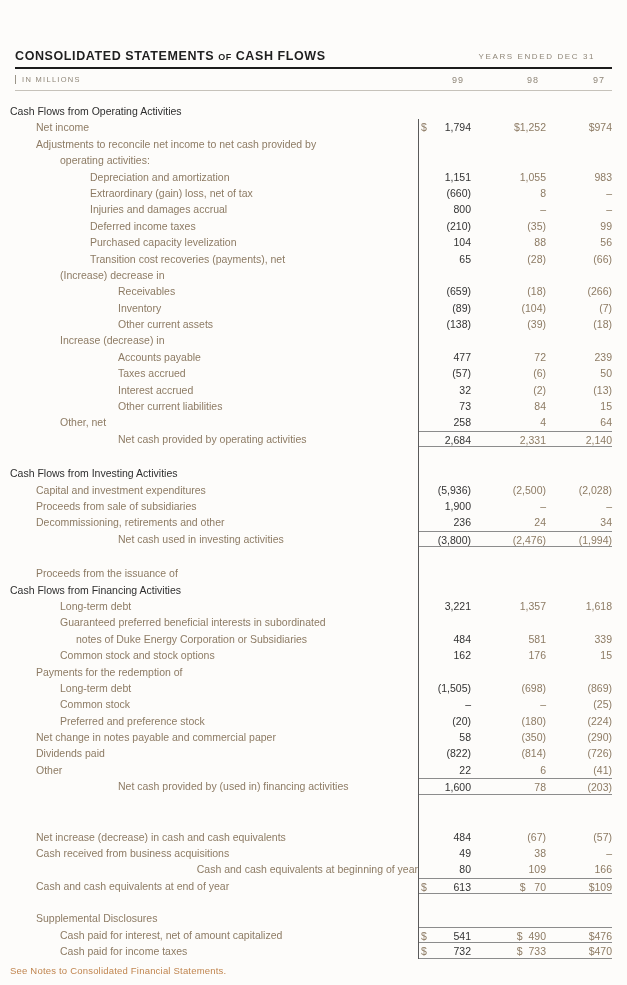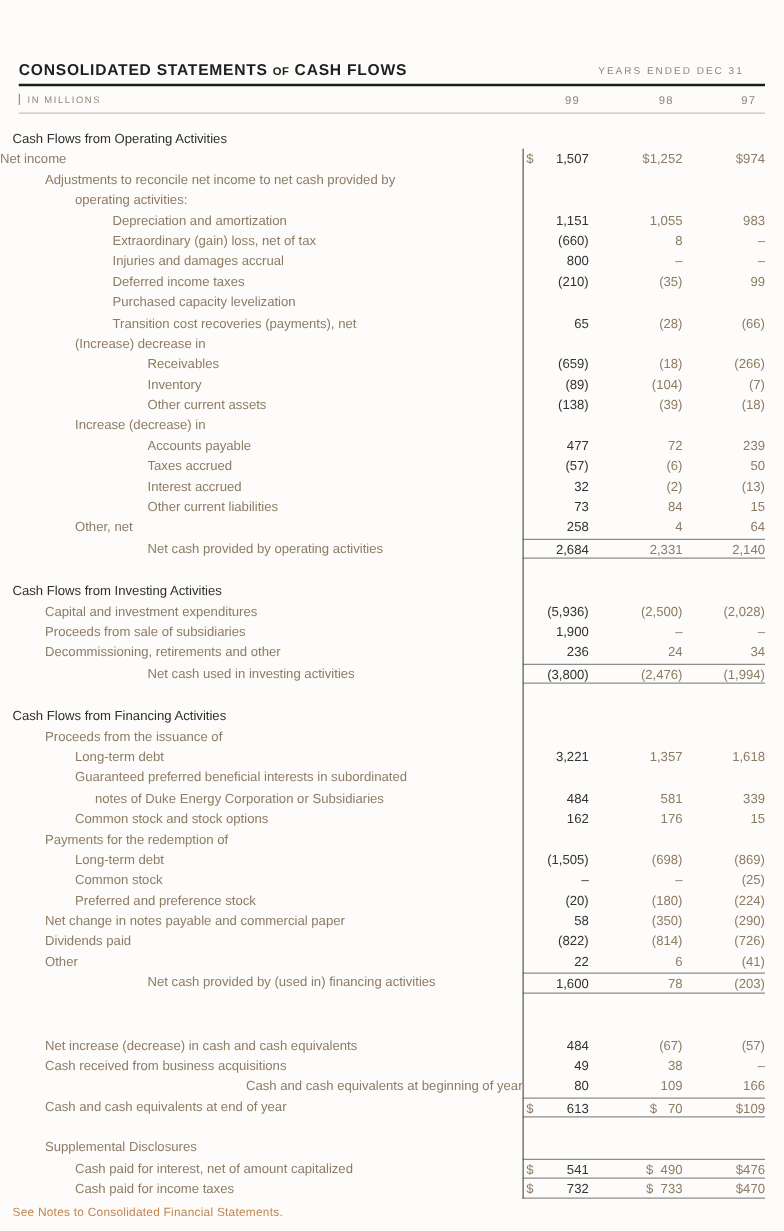--- a/index.html
+++ b/index.html
@@ -69,25 +69,25 @@
         <div class="nums">
           <span class="c99">
             <span class="cur"></span>
             <span class="val"></span>
           </span>
           <span class="c98"></span>
           <span class="c97"></span>
         </div>
       </div>
       <div class="row">
-        <div class="lbl" style="">Net income</div>
+        <div class="lbl" style="padding-left: 36px;">Net income</div>
         <div class="nums">
           <span class="c99">
             <span class="cur">$</span>
-            <span class="val">1,507</span>
+            <span class="val">1,794</span>
           </span>
           <span class="c98">$1,252</span>
           <span class="c97">$974</span>
         </div>
       </div>
       <div class="row">
         <div class="lbl" style="padding-left: 36px;">Adjustments to reconcile net income to net cash provided by</div>
         <div class="nums">
           <span class="c99">
             <span class="cur"></span>
@@ -147,20 +147,28 @@
           <span class="c99">
             <span class="cur"></span>
             <span class="val">(210)</span>
           </span>
           <span class="c98">(35)</span>
           <span class="c97">99</span>
         </div>
       </div>
       <div class="row">
         <div class="lbl" style="padding-left: 90px;">Purchased capacity levelization</div>
+        <div class="nums">
+          <span class="c99">
+            <span class="cur"></span>
+            <span class="val">104</span>
+          </span>
+          <span class="c98">88</span>
+          <span class="c97">56</span>
+        </div>
       </div>
       <div class="row">
         <div class="lbl" style="padding-left: 90px;">Transition cost recoveries (payments), net</div>
         <div class="nums">
           <span class="c99">
             <span class="cur"></span>
             <span class="val">65</span>
           </span>
           <span class="c98">(28)</span>
           <span class="c97">(66)</span>
@@ -337,43 +345,43 @@
         <div class="nums">
           <span class="c99">
             <span class="cur"></span>
             <span class="val">(3,800)</span>
           </span>
           <span class="c98">(2,476)</span>
           <span class="c97">(1,994)</span>
         </div>
       </div>
       <div class="spacer" style="height: 18px;"></div>
+      <div class="row">
+        <div class="lbl" style="padding-left: 36px;">Proceeds from the issuance of</div>
+        <div class="nums">
+          <span class="c99">
+            <span class="cur"></span>
+            <span class="val"></span>
+          </span>
+          <span class="c98"></span>
+          <span class="c97"></span>
+        </div>
+      </div>
       <div class="row sec">
         <div class="lbl" style="padding-left: 10px;">Cash Flows from Financing Activities</div>
         <div class="nums">
           <span class="c99">
             <span class="cur"></span>
             <span class="val"></span>
           </span>
           <span class="c98"></span>
           <span class="c97"></span>
         </div>
       </div>
       <div class="row">
-        <div class="lbl" style="padding-left: 36px;">Proceeds from the issuance of</div>
-        <div class="nums">
-          <span class="c99">
-            <span class="cur"></span>
-            <span class="val"></span>
-          </span>
-          <span class="c98"></span>
-          <span class="c97"></span>
-        </div>
-      </div>
-      <div class="row">
         <div class="lbl" style="padding-left: 60px;">Long-term debt</div>
         <div class="nums">
           <span class="c99">
             <span class="cur"></span>
             <span class="val">3,221</span>
           </span>
           <span class="c98">1,357</span>
           <span class="c97">1,618</span>
         </div>
       </div>

